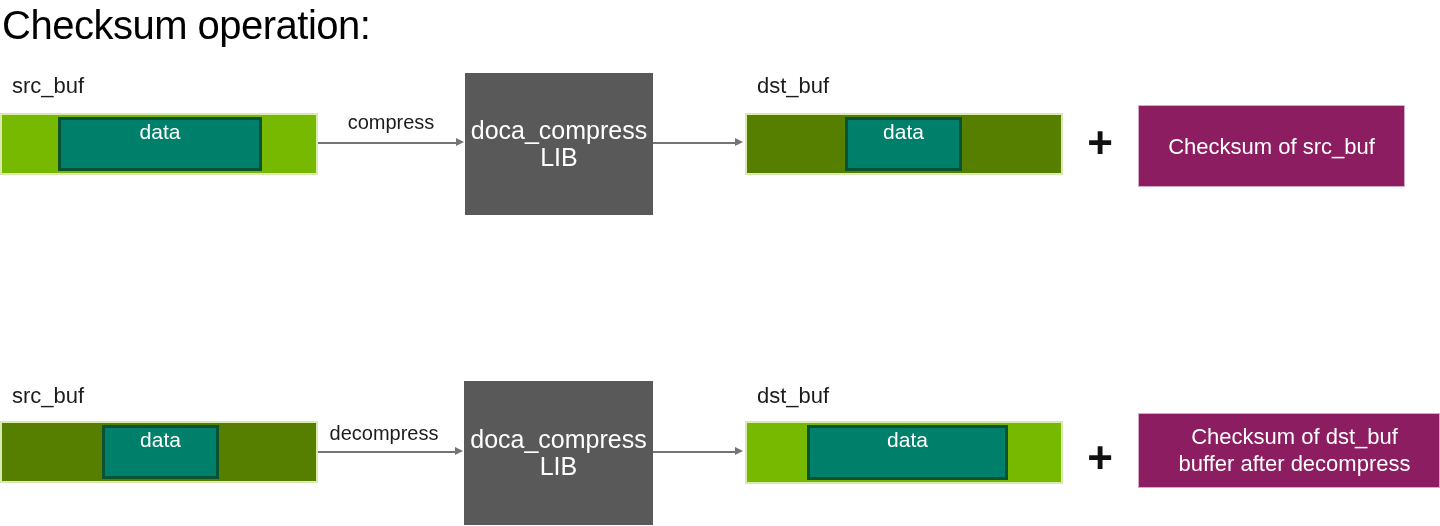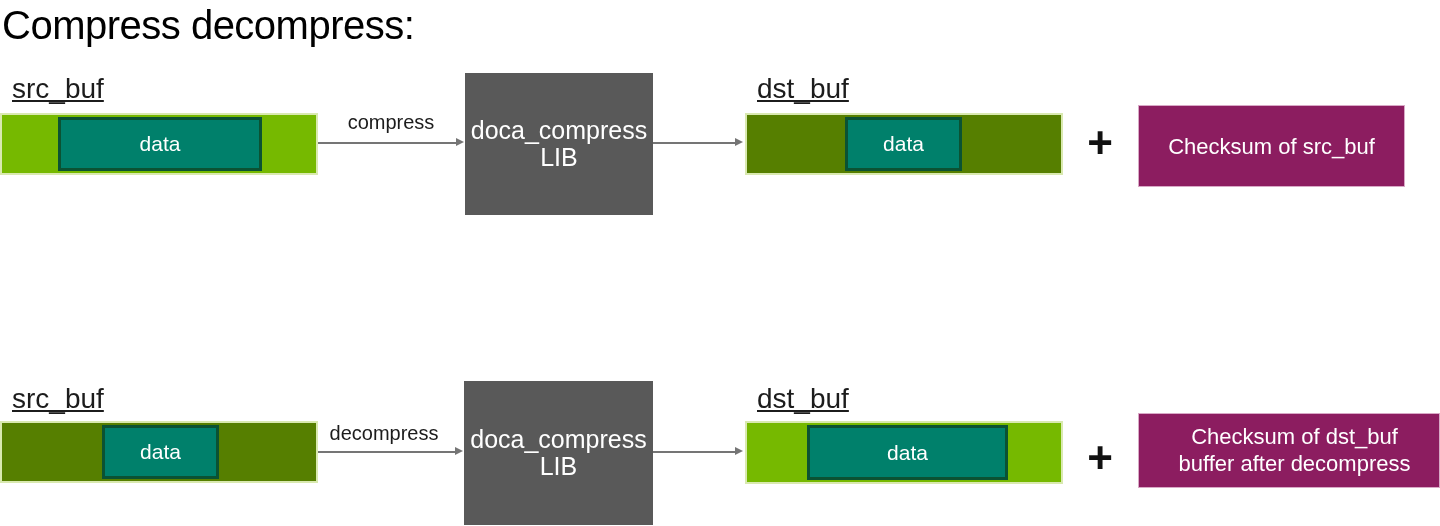--- a/index.html
+++ b/index.html
@@ -27,41 +27,39 @@
   }
   .title {
     position: absolute;
     font-size: 40px;
     letter-spacing: -0.5px;
     color: var(--title_text, #000);
     white-space: nowrap;
   }
   .buf-label {
     position: absolute;
-    font-size: 28px;
+    font-size: 22px;
     color: var(--label_text, #1c1c1c);
     white-space: nowrap;
-    text-decoration: underline;
   }
   .bar {
     position: absolute;
     box-sizing: border-box;
     border: 2px solid var(--bar_border, #d9e9b0);
   }
   .bar.lime  { background: var(--lime, #76B900); }
   .bar.olive { background: var(--olive, #567F00); }
   .data-box {
     position: absolute;
     top: 2px;
     bottom: 2px;
     box-sizing: border-box;
     background: var(--teal_fill, #00806B);
     border: 3px solid var(--teal_border, #0B5233);
     display: flex;
-    align-items: center;
     justify-content: center;
     color: var(--white_text, #fff);
     font-size: 21px;
   }
   .flow-label {
     position: absolute;
     font-size: 20px;
     color: var(--label_text, #1c1c1c);
     text-align: center;
   }
@@ -123,21 +121,21 @@
   .checksum.left {
     padding: 9px 0 0 11px;
     text-align: center;
   }
 </style>
 </head>
 <body>
 
 <div class="canvas">
 
-  <div class="title" style="left:2px; top:3px;">Compress decompress:</div>
+  <div class="title" style="left:2px; top:3px;">Checksum operation:</div>
 
   <div class="buf-label" style="left:12px; top:73px;">src_buf</div>
 
   <div class="bar lime" style="left:0; top:113px; width:318px; height:62px;">
     <div class="data-box" style="left:56px; width:204px;">
       <span>data</span>
     </div>
   </div>
 
   <div class="flow-label" style="left:318px; top:111px; width:146px;">compress</div>

